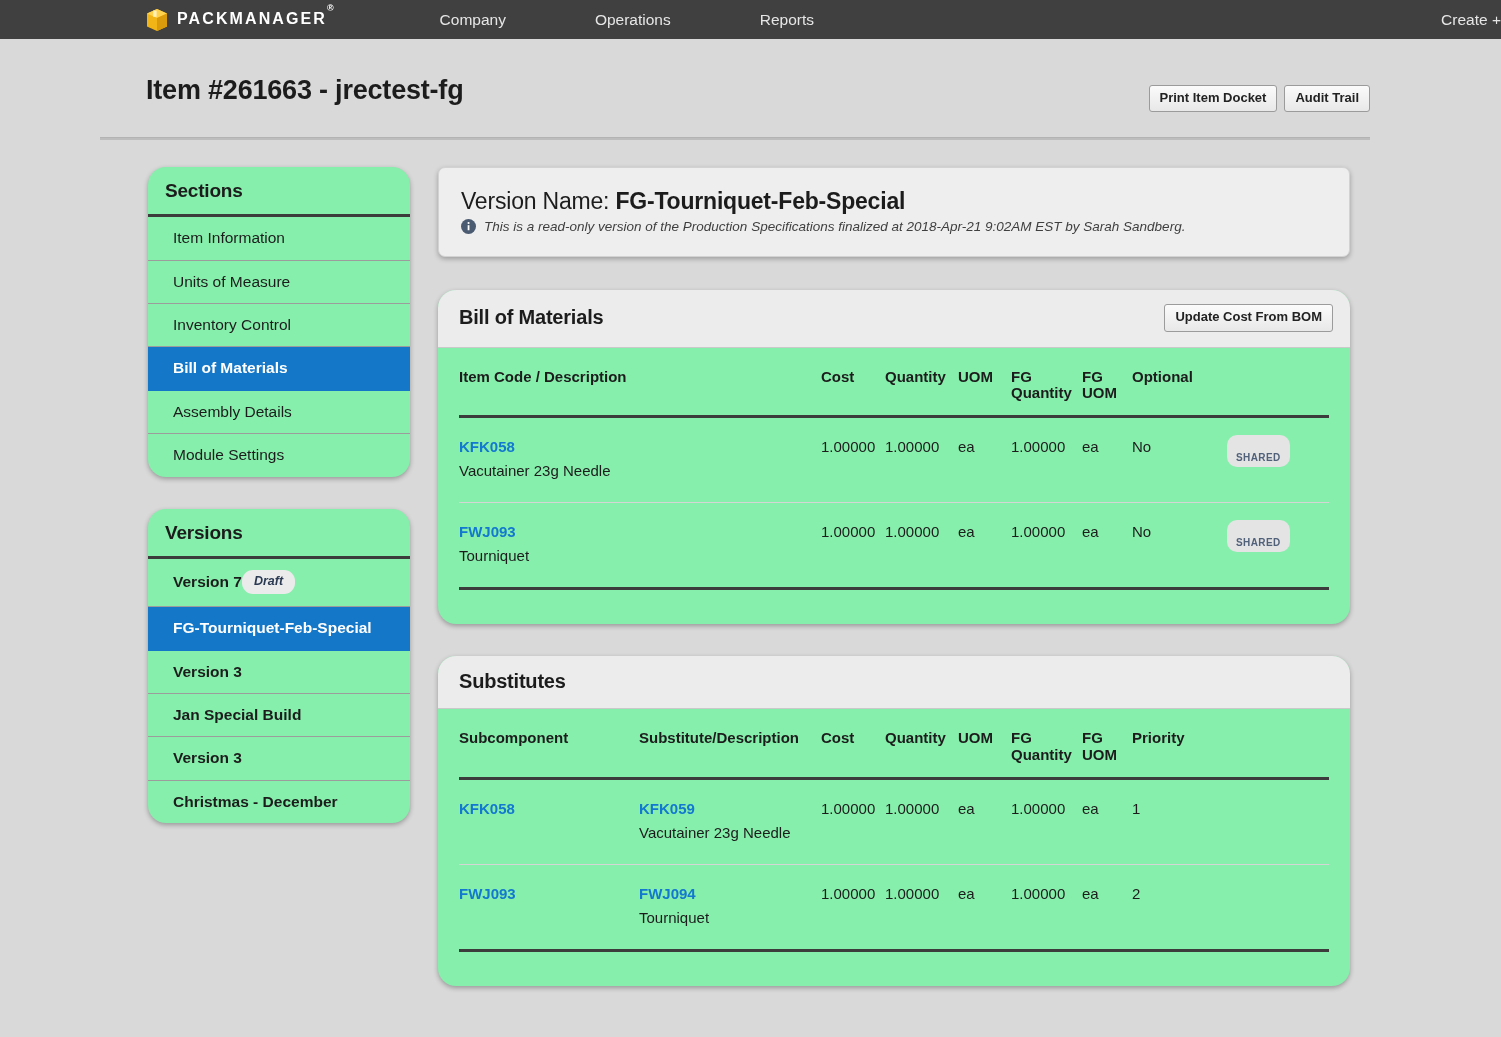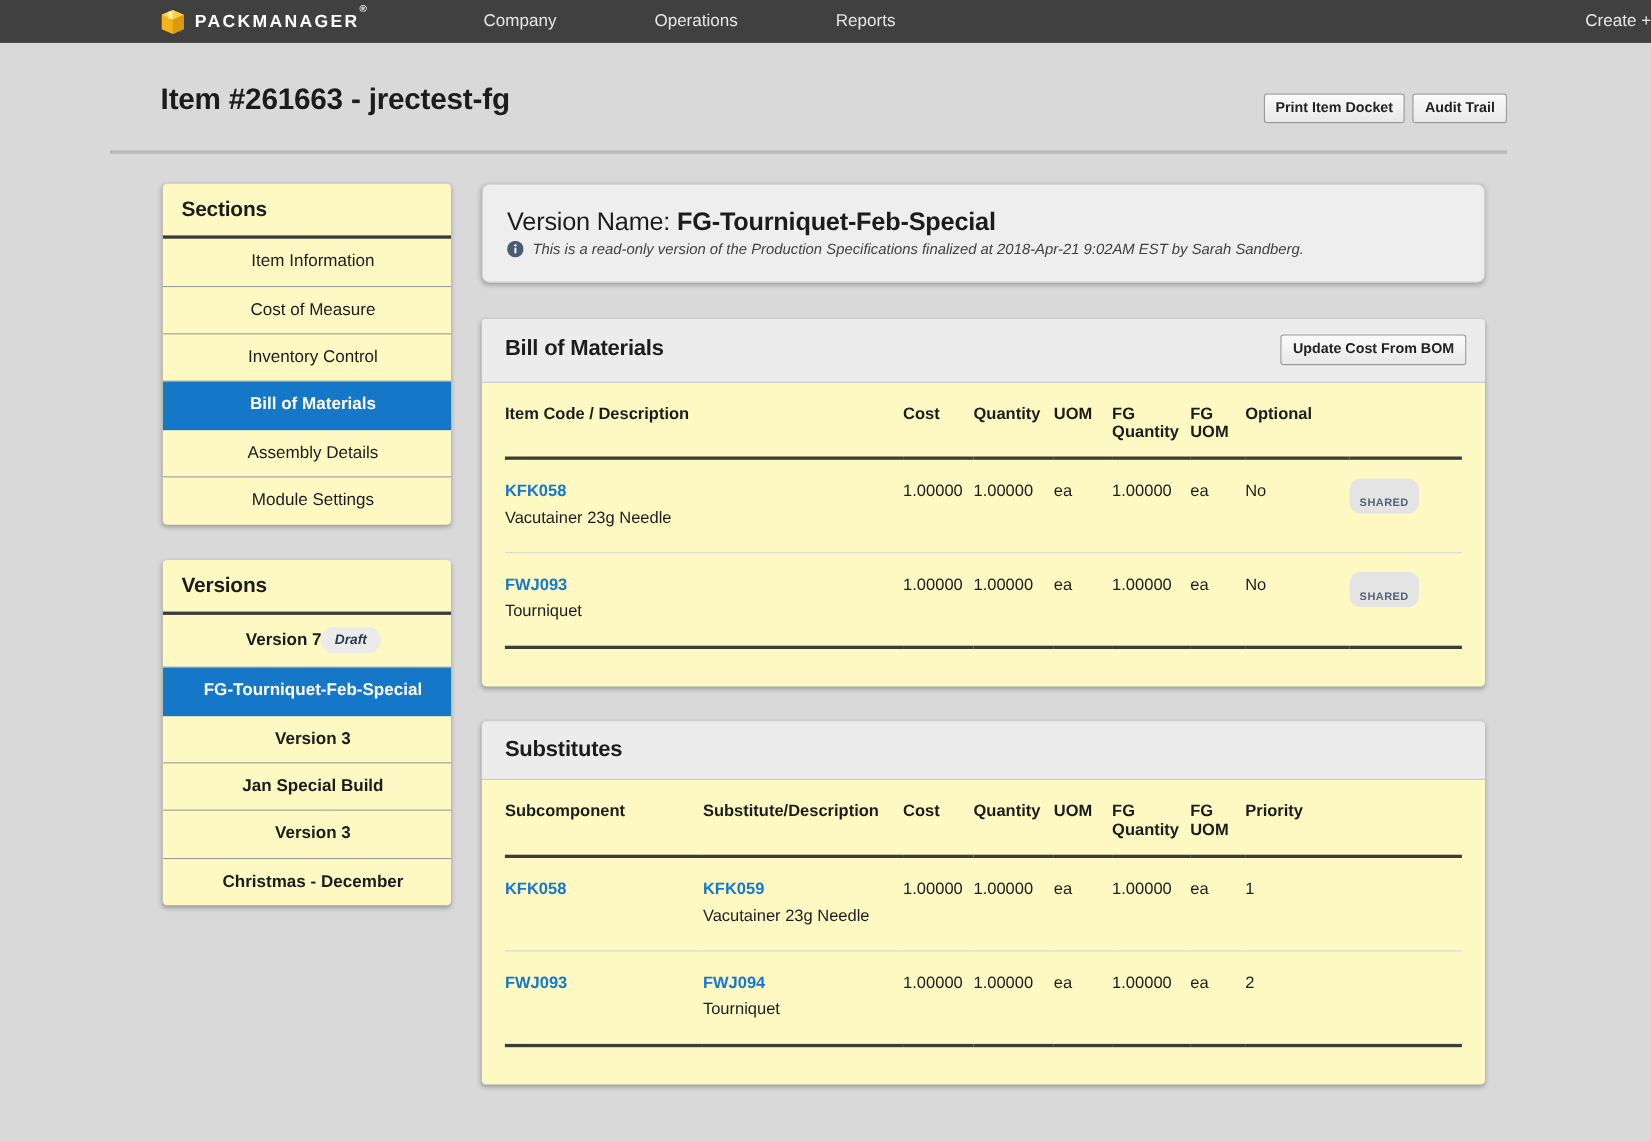--- a/index.html
+++ b/index.html
@@ -93,22 +93,22 @@
 
   .layout {
     display: flex;
     align-items: flex-start;
     padding: 27px 0 0 148px;
     gap: 28px;
   }
 
   
   .card {
-    background: #fef9c3;
-    border-radius: 4px;
+    background: #86efac;
+    border-radius: 18px;
     box-shadow: 0 2px 5px rgba(0,0,0,0.30);
     overflow: hidden;
   }
 
   
   .sidebar { width: 262px; flex: 0 0 262px; }
   .panel { margin-bottom: 32px; }
   .panel-head {
     padding: 13px 0 12px 17px;
     border-bottom: 3px solid #3c3c3c;
@@ -121,21 +121,21 @@
     letter-spacing: -0.2px;
   }
   .panel-item {
     padding: 11px 0 12px 25px;
     font-size: 15.5px;
     color: #1c1c1c;
     border-bottom: 1px solid #9c9c9c;
     cursor: pointer;
     display: flex;
     align-items: center;
-    justify-content: center;
+    justify-content: flex-start;
     padding-right: 14px;
     line-height: 1.25;
   }
   .panel-item:last-child { border-bottom: none; }
   .panel-item.bold { font-weight: bold; }
   .panel-item.active {
     background: #1577c8;
     color: #ffffff;
     font-weight: bold;
     border-bottom: 1px solid #1577c8;
@@ -293,21 +293,21 @@
     <div class="sidebar">
 
       <div class="card panel">
         <div class="panel-head">
           <h2>Sections</h2>
         </div>
         <div class="panel-item">
           <span>Item Information</span>
         </div>
         <div class="panel-item">
-          <span>Cost of Measure</span>
+          <span>Units of Measure</span>
         </div>
         <div class="panel-item">
           <span>Inventory Control</span>
         </div>
         <div class="panel-item active">
           <span>Bill of Materials</span>
         </div>
         <div class="panel-item">
           <span>Assembly Details</span>
         </div>

